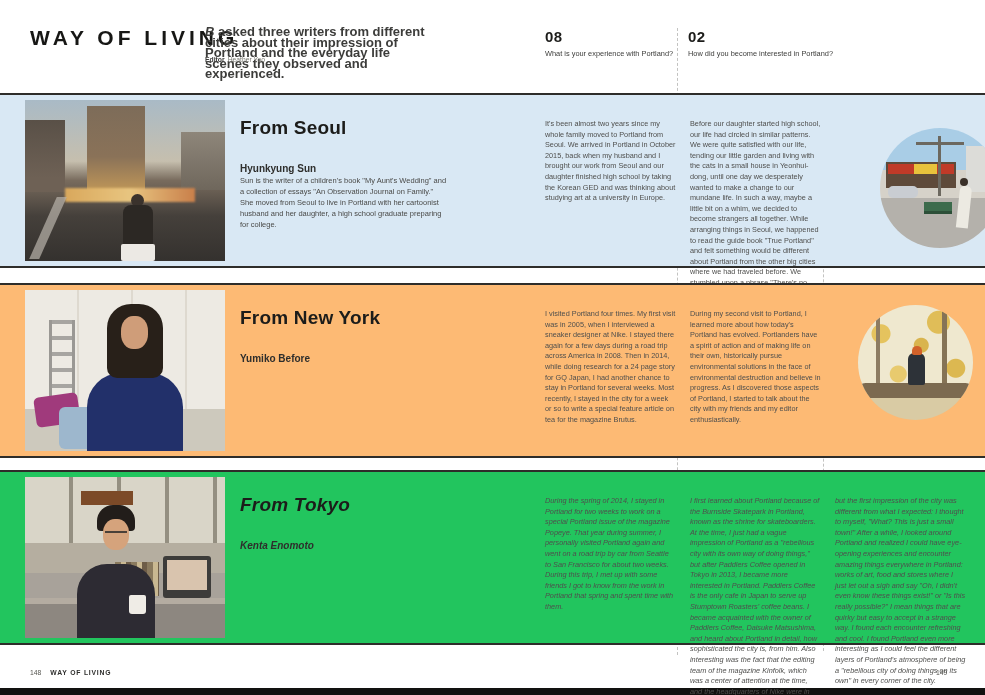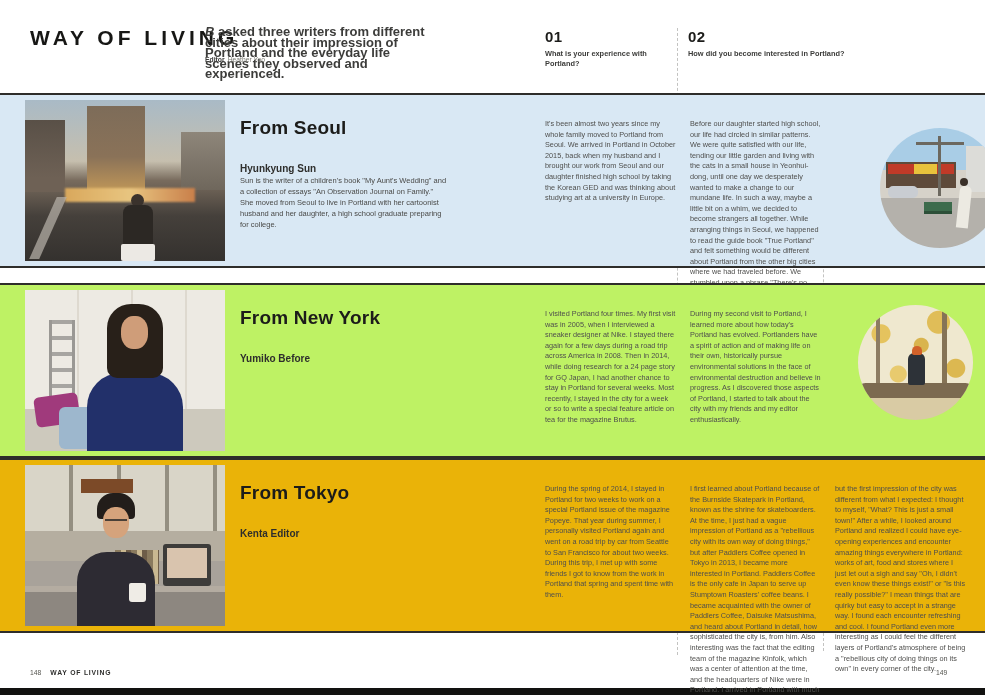--- a/index.html
+++ b/index.html
@@ -17,35 +17,35 @@
   }
   .intro { position: absolute; left: 205px; top: 27px; width: 232px;
     font-size: 13px; font-weight: 700; line-height: 10.5px; color: #3c3c3a; }
   .intro .mag-b { font-style: italic; }
   .editor-line { position: absolute; left: 205px; top: 56px; font-size: 6.8px; color: #77776f; }
   .editor-line .ed-label { font-weight: 700; color: #3c3c3a; margin-right: 3px; }
   .question { position: absolute; top: 28px; }
   .q1 { left: 545px; width: 130px; }
   .q2 { left: 688px; width: 290px; }
   .q-num { font-size: 15px; font-weight: 700; color: #1c1c1a; letter-spacing: 0.5px; }
-  .q-text { margin-top: 4px; font-size: 7.4px; font-weight: 700; line-height: 10px; color: #3c3c3a; }
+  .q-text { margin-top: 4px; font-size: 7.4px; font-weight: 400; line-height: 10px; color: #3c3c3a; }
 
   
   .dash-rule { position: absolute; width: 0; border-left: 1px dashed #c3c3c1; z-index: 1; }
   .dash-1 { left: 677px; top: 28px; height: 627px; }
   .dash-2 { left: 823px; top: 95px; height: 556px; }
 
   
   .band {
     position: absolute; left: 0; width: 985px; height: 175px;
     border-top: 2px solid #2e2d2a; border-bottom: 2px solid #2e2d2a; z-index: 2;
   }
   .band-seoul { top: 93px;  background: #d9e8f4; }
-  .band-ny    { top: 283px; background: #bef264; }
-  .band-tokyo { top: 458px; background: #eab308; }
+  .band-ny    { top: 283px; background: #fdba74; }
+  .band-tokyo { top: 470px; background: #22c55e; font-style: italic; }
 
   .band-title { position: absolute; left: 240px; top: 22px;
     font-size: 19px; font-weight: 700; color: #1c1c1a; letter-spacing: 0.2px; }
   .author { position: absolute; left: 240px; top: 68px;
     font-size: 10px; font-weight: 700; color: #2e2e2c; }
   .bio { position: absolute; left: 240px; top: 80px; width: 208px;
     font-size: 7.5px; line-height: 11px; color: #4a4a48; }
   .ans { position: absolute; top: 24px; width: 131px;
     font-size: 7.3px; line-height: 10.6px; color: #4f4f4d; }
   .ans-1 { left: 545px; }
@@ -165,21 +165,21 @@
 </head>
 <body>
 
 <div class="page">
 
   <h1 class="masthead">WAY OF LIVING</h1>
   <p class="intro"><span class="mag-b">B</span><span> asked three writers from different cities about their impression of Portland and the everyday life scenes they observed and experienced.</span></p>
   <p class="editor-line"><span class="ed-label">Editor</span><span>Heather Yoo</span></p>
 
   <div class="question q1">
-    <div class="q-num">01</div>
+    <div class="q-num">08</div>
     <div class="q-text">What is your experience with Portland?</div>
   </div>
   <div class="question q2">
     <div class="q-num">02</div>
     <div class="q-text">How did you become interested in Portland?</div>
   </div>
 
   <div class="dash-rule dash-1"></div>
   <div class="dash-rule dash-2"></div>
 
@@ -243,21 +243,21 @@
       <div class="imac"></div>
       <div class="imac-scr"></div>
       <div class="desk"></div>
       <div class="sweater"></div>
       <div class="hair"></div>
       <div class="face"></div>
       <div class="glasses"></div>
       <div class="mug"></div>
     </div>
     <h2 class="band-title">From Tokyo</h2>
-    <div class="author">Kenta Editor</div>
+    <div class="author">Kenta Enomoto</div>
     <p class="ans ans-1">During the spring of 2014, I stayed in Portland for two weeks to work on a special Portland issue of the magazine Popeye. That year during summer, I personally visited Portland again and went on a road trip by car from Seattle to San Francisco for about two weeks. During this trip, I met up with some friends I got to know from the work in Portland that spring and spent time with them.</p>
     <p class="ans ans-2">I first learned about Portland because of the Burnside Skatepark in Portland, known as the shrine for skateboarders. At the time, I just had a vague impression of Portland as a "rebellious city with its own way of doing things," but after Paddlers Coffee opened in Tokyo in 2013, I became more interested in Portland. Paddlers Coffee is the only cafe in Japan to serve up Stumptown Roasters' coffee beans. I became acquainted with the owner of Paddlers Coffee, Daisuke Matsushima, and heard about Portland in detail, how sophisticated the city is, from him. Also interesting was the fact that the editing team of the magazine Kinfolk, which was a center of attention at the time, and the headquarters of Nike were in Portland. I arrived in Portland with much excitement and hope,</p>
     <p class="ans ans-3">but the first impression of the city was different from what I expected: I thought to myself, "What? This is just a small town!" After a while, I looked around Portland and realized I could have eye-opening experiences and encounter amazing things everywhere in Portland: works of art, food and stores where I just let out a sigh and say "Oh, I didn't even know these things exist!" or "Is this really possible?" I mean things that are quirky but easy to accept in a strange way. I found each encounter refreshing and cool. I found Portland even more interesting as I could feel the different layers of Portland's atmosphere of being a "rebellious city of doing things on its own" in every corner of the city.</p>
   </section>
 
   <div class="footer-left">
     <span class="pagenum">148</span><span class="ftitle">WAY OF LIVING</span>
   </div>
   <div class="footer-right">149</div>
   <div class="bottom-bar"></div>

